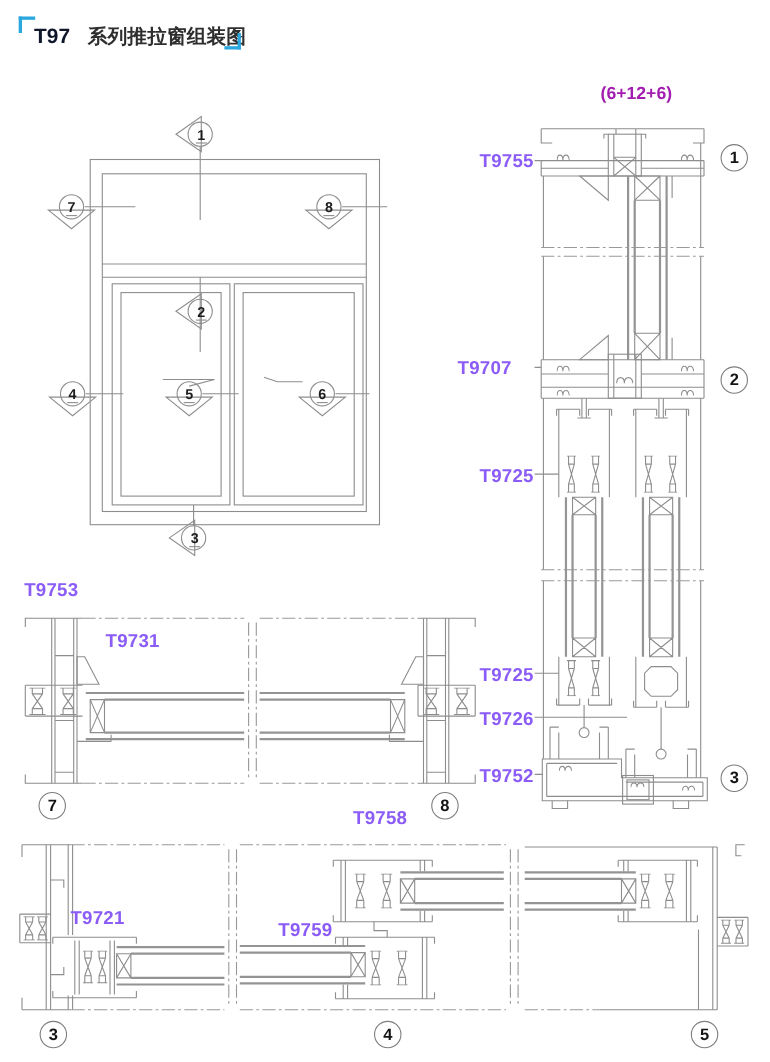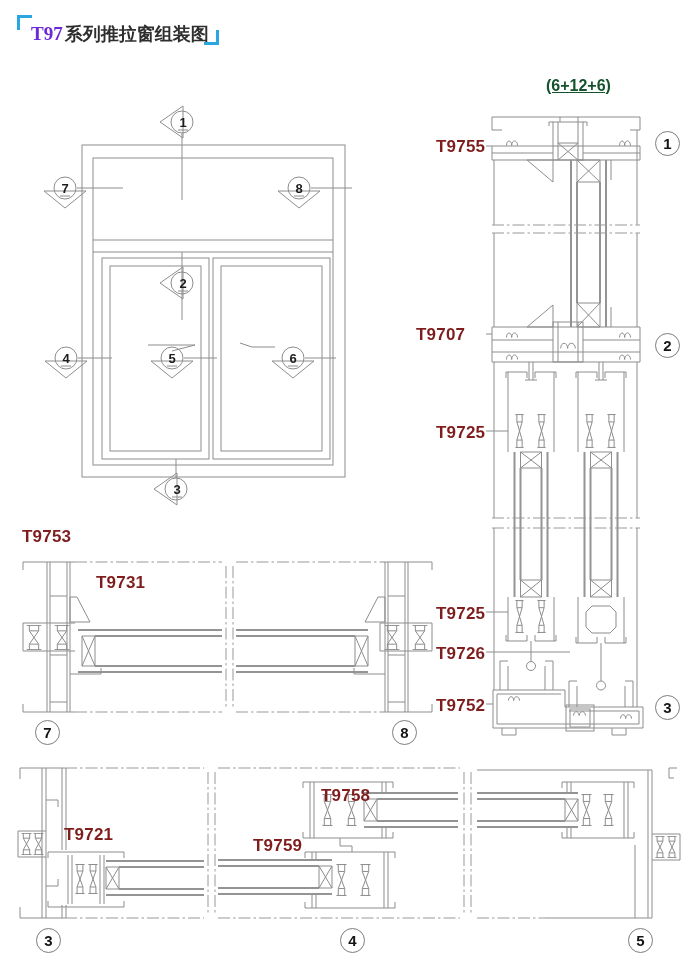--- a/index.html
+++ b/index.html
@@ -3,29 +3,29 @@
 <meta charset="utf-8">
 <style>
   html,body{margin:0;padding:0;background:#fff;}
   .stage{position:relative;width:700px;height:965px;background:#ffffff;
          font-family:"Liberation Sans",sans-serif;overflow:hidden;}
   svg.draw{position:absolute;left:0;top:0;}
   .ln{stroke:#8d8d8d;fill:none;stroke-width:1;}
   .g2{stroke:#949494;fill:none;stroke-width:2;}
   .dd{stroke:#999;fill:none;stroke-width:1;stroke-dasharray:12 3 2.5 3;}
   text.mk{font:bold 13px "Liberation Sans",sans-serif;fill:#1c1c1c;text-anchor:middle;stroke:none;}
-  .plabel{position:absolute;font:bold 17px "Liberation Sans",sans-serif;color:#7f1d1d;
+  .plabel{position:absolute;font:bold 17px "Liberation Sans",sans-serif;color:#8b5cf6;
           letter-spacing:.2px;white-space:nowrap;line-height:1;}
-  .spec{position:absolute;left:546px;top:77px;font:bold 16px "Liberation Sans",sans-serif;color:#14532d;text-decoration:underline;}
+  .spec{position:absolute;left:546px;top:77px;font:bold 16px "Liberation Sans",sans-serif;color:#a21caf;}
   .callout{position:absolute;width:25px;height:25px;border:1.6px solid #7d7d7d;border-radius:50%;
            box-sizing:border-box;display:flex;align-items:center;justify-content:center;
            font:bold 15px "Liberation Sans",sans-serif;color:#141414;}
   .title-text{position:absolute;left:31px;top:24px;font:bold 18px "Liberation Sans",sans-serif;
               color:#2e2e2e;line-height:1.1;white-space:nowrap;}
-  .title-text .brand{color:#6d28d9;font-size:19px;margin-right:2px;font-family:Liberation Serif, serif;}
+  .title-text .brand{color:#0f172a;font-size:19px;margin-right:16px;}
   .tl-bracket{position:absolute;left:17px;top:15px;width:12px;height:12px;
               border-left:3px solid #2BA7DF;border-top:3px solid #2BA7DF;}
   .br-bracket{position:absolute;left:204px;top:30px;width:12px;height:12px;
               border-right:3px solid #2BA7DF;border-bottom:3px solid #2BA7DF;}
 </style>
 </head>
 <body>
 
 <div class="stage">
 
@@ -232,21 +232,21 @@
   </svg>
 
   <div class="plabel" style="left:436px;top:138px">T9755</div>
   <div class="plabel" style="left:416px;top:326px">T9707</div>
   <div class="plabel" style="left:436px;top:424px">T9725</div>
   <div class="plabel" style="left:436px;top:605px">T9725</div>
   <div class="plabel" style="left:436px;top:645px">T9726</div>
   <div class="plabel" style="left:436px;top:697px">T9752</div>
   <div class="plabel" style="left:22px;top:528px">T9753</div>
   <div class="plabel" style="left:96px;top:574px">T9731</div>
-  <div class="plabel" style="left:321px;top:787px">T9758</div>
+  <div class="plabel" style="left:321px;top:735px">T9758</div>
   <div class="plabel" style="left:253px;top:837px">T9759</div>
   <div class="plabel" style="left:64px;top:826px">T9721</div>
 
   <div class="callout" style="left:655px;top:131px">1</div>
   <div class="callout" style="left:655px;top:333px">2</div>
   <div class="callout" style="left:655px;top:695px">3</div>
   <div class="callout" style="left:35px;top:720px">7</div>
   <div class="callout" style="left:392px;top:720px">8</div>
   <div class="callout" style="left:36px;top:928px">3</div>
   <div class="callout" style="left:340px;top:928px">4</div>

